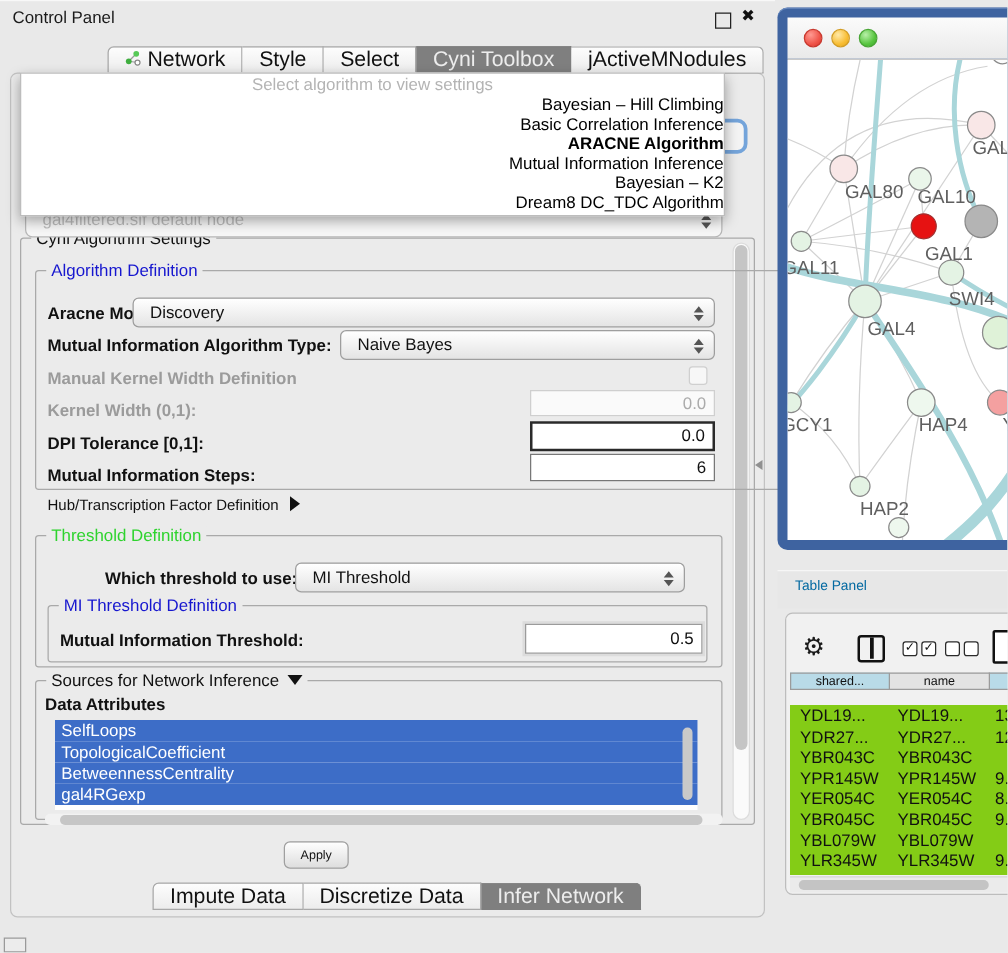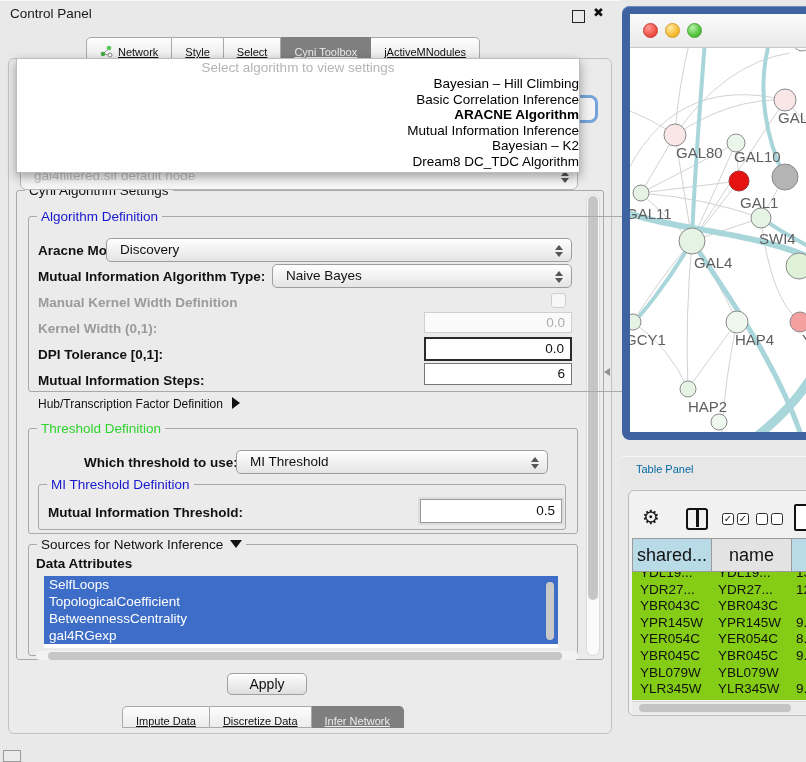--- a/index.html
+++ b/index.html
@@ -12,23 +12,23 @@
   .abs{position:absolute;}
 
   
   #titlebar{left:0;top:4;width:620px;height:26px;background:#e9e9e9;border-top:1px solid #f8f8f8;}
   #title-text{left:10px;top:5px;font-size:13.5px;color:#1a1a1a;}
   #float-btn{left:572px;top:9px;width:11px;height:11px;border:1.5px solid #222;background:transparent;}
   #close-btn{left:593px;top:4px;font-size:13px;font-weight:bold;color:#111;}
 
   #top-tabs{left:86px;top:37px;height:22px;display:flex;z-index:20;}
   .tab{
-    height:22px;display:flex;align-items:flex-end;padding:0 13px;
+    height:22px;display:flex;align-items:flex-start;padding:0 13px;
     background:linear-gradient(#fdfdfd,#ececec);
-    border:1px solid #a9a9a9;border-left:none;font-size:11px;color:#111;box-sizing:border-box;text-decoration:underline;
+    border:1px solid #a9a9a9;border-left:none;font-size:17px;color:#111;box-sizing:border-box;
   }
   .tab:first-child{border-left:1px solid #a9a9a9;border-radius:5px 0 0 0;}
   .tab:last-child{border-radius:0 5px 0 0;}
   .tab.sel{background:#7f7f7f;color:#ededed;border-color:#7f7f7f;}
   .net-ico{width:13px;height:13px;margin-right:5px;display:inline-block;}
 
   #content-panel{left:8px;top:58px;width:604px;height:676px;background:#ebebeb;border:1px solid #c2c2c2;border-radius:6px;box-sizing:border-box;}
 
   
   #algo-popup{
@@ -77,23 +77,23 @@
   .tri-right{display:inline-block;width:0;height:0;border-top:6px solid transparent;border-bottom:6px solid transparent;border-left:8px solid #111;margin-left:9px;vertical-align:-1px;}
   .tri-down{display:inline-block;width:0;height:0;border-left:6px solid transparent;border-right:6px solid transparent;border-top:8px solid #111;margin-left:7px;vertical-align:1px;}
 
   #attr-list{left:44px;top:576px;width:514px;height:72px;background:#fff;z-index:2;}
   .attr-item{height:17px;line-height:17px;background:#3d6dc7;color:#fff;font-size:13.5px;padding-left:5px;white-space:nowrap;}
   #attr-vthumb{left:546px;top:582px;width:8px;height:58px;background:#c9c9c9;border-radius:4px;z-index:3;}
   #src-hscroll{left:36px;top:651px;width:542px;height:9px;background:#f2f2f2;border-radius:4px;}
   #src-hthumb{left:48px;top:652px;width:514px;height:8px;background:#c6c6c6;border-radius:4px;}
 
   #apply-btn{
-    left:227px;top:673px;width:80px;height:22px;
+    left:227px;top:673px;width:52px;height:22px;
     background:linear-gradient(#fefefe,#dedede);border:1px solid #9f9f9f;border-radius:5px;
-    font-size:14px;text-align:center;line-height:21px;box-sizing:border-box;
+    font-size:10px;text-align:center;line-height:21px;box-sizing:border-box;
   }
 
   #bottom-tabs{left:122px;top:706px;height:23px;display:flex;z-index:4;}
 
   #mini-icon{left:3px;top:750px;width:18px;height:12px;border:1.5px solid #9a9a9a;background:#ececec;box-sizing:border-box;}
 
   #divider-arrow{left:604px;top:368px;width:0;height:0;border-top:4px solid transparent;border-bottom:4px solid transparent;border-right:6px solid #909090;}
 
   
   #net-window{left:622px;top:6px;width:184px;height:434px;background:#3e63a0;border-radius:8px 0 0 8px;box-shadow:inset 0 1px 0 #6b8cc0;}
@@ -108,21 +108,21 @@
   #table-panel-bar{left:622px;top:456px;width:184px;height:30px;background:#e7e7e7;border-top:1px solid #f6f6f6;}
   #table-panel-title{left:636px;top:463px;font-size:11px;color:#0369a1;}
   #table-window{left:628px;top:490px;width:190px;height:226px;background:#f1f1f1;border:1px solid #bdbdbd;border-radius:6px 0 0 6px;box-sizing:border-box;}
   #gear-icon{left:642px;top:505px;font-size:20px;color:#1a1a1a;}
   #split-icon{left:686px;top:508px;width:22px;height:22px;border:2.5px solid #111;border-radius:3px;box-sizing:border-box;}
   #split-icon .mid{position:absolute;left:8px;top:0;width:2.5px;height:17px;background:#111;}
   .cbx{position:absolute;width:12px;height:12px;border:1.5px solid #2a2a2a;border-radius:2.5px;box-sizing:border-box;font-size:10px;line-height:9px;text-align:center;color:#111;background:#fff;}
   #doc-icon{left:794px;top:504px;width:20px;height:27px;border:2.5px solid #111;border-radius:2px;background:#fff;box-sizing:border-box;}
 
   #tbl-header{left:632px;top:538px;height:26px;display:flex;z-index:2;}
-  .hcell{height:34px;box-sizing:border-box;border:1px solid #9b9b9b;border-left:none;font-size:18px;display:flex;align-items:center;justify-content:center;}
+  .hcell{height:14px;box-sizing:border-box;border:1px solid #9b9b9b;border-left:none;font-size:10px;display:flex;align-items:center;justify-content:center;}
   .hcell:first-child{border-left:1px solid #9b9b9b;}
   .hcell.blue{background:#b9dbe8;}
   .hcell.gray{background:#e3e3e3;}
   #tbl-body{left:632px;top:564px;width:174px;height:136px;background:#84cc16;overflow:hidden;z-index:1;}
   .trow{position:relative;height:16.6px;font-size:13.5px;white-space:nowrap;}
   .trow span{position:absolute;top:1px;}
   .tc0{left:8px;} .tc1{left:86px;} .tc2{left:164px;}
   #tbl-hscroll{left:632px;top:701px;width:174px;height:13px;background:#ebebeb;border-top:1px solid #d5d5d5;box-sizing:border-box;}
   #tbl-hthumb{left:639px;top:704px;width:152px;height:8px;background:#c4c4c4;border-radius:4px;}
 

